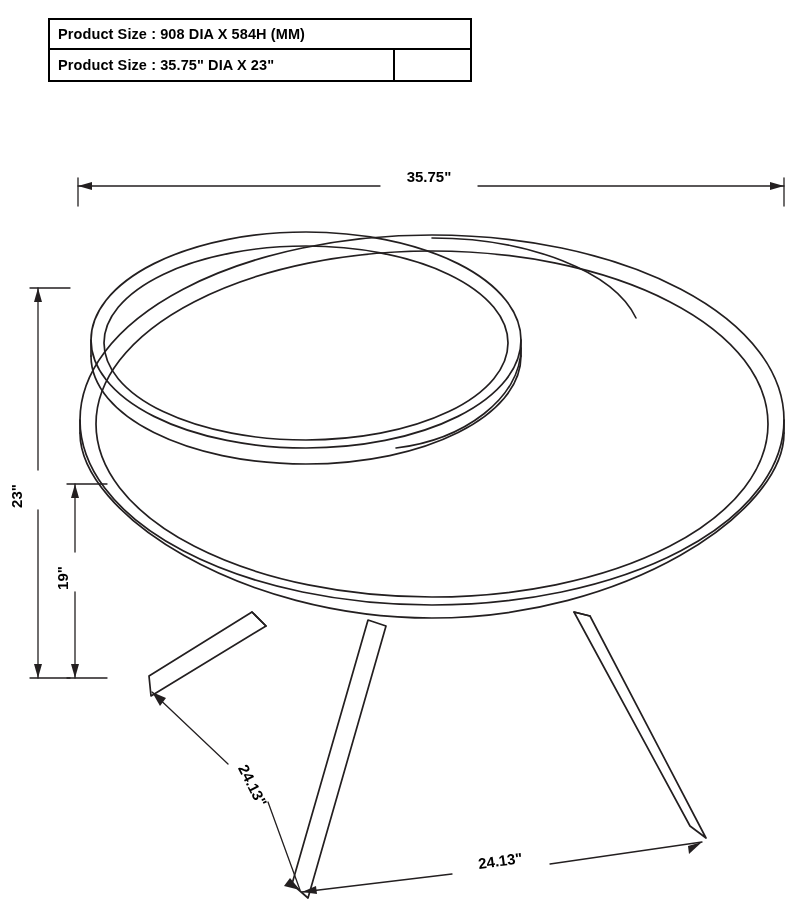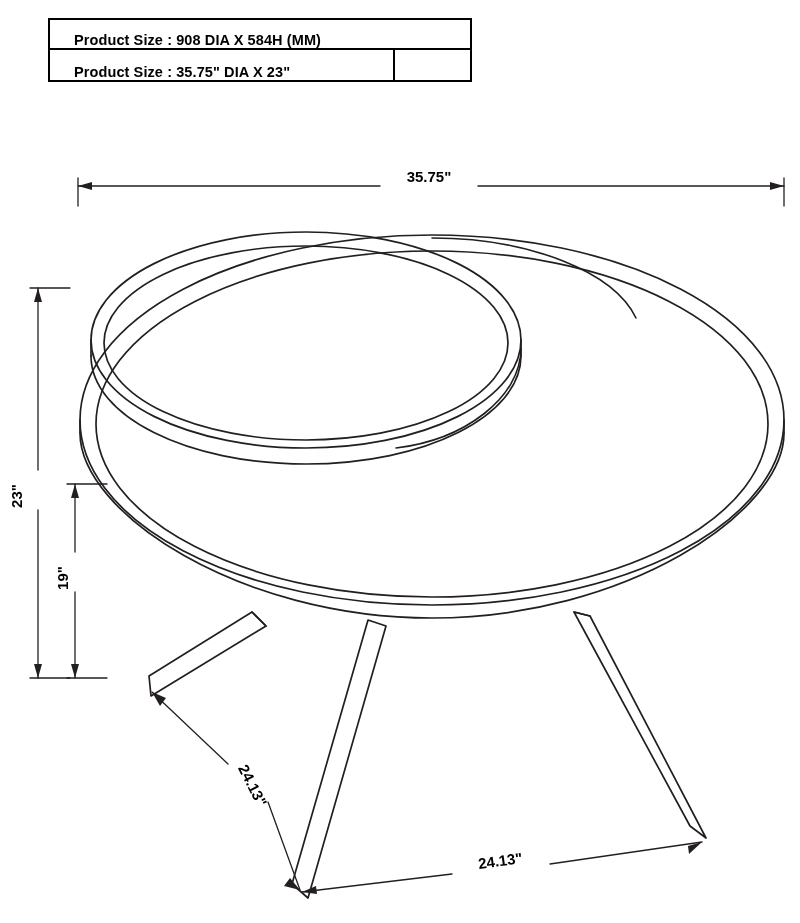--- a/index.html
+++ b/index.html
@@ -26,23 +26,23 @@
     left: 48px;
     top: 18px;
     width: 424px;
     border: 2px solid #000;
     box-sizing: border-box;
     background: #fff;
   }
   .spec-row {
     height: 30px;
     display: flex;
-    align-items: flex-end;
+    align-items: center;
     box-sizing: border-box;
-    padding-left: 24px;
+    padding-left: 8px;
     font-size: 14.5px;
     font-weight: bold;
     letter-spacing: 0.1px;
     white-space: nowrap;
   }
   .spec-row.first {
     border-bottom: 2px solid #000;
   }
   .spec-row.second {
     width: 345px;

